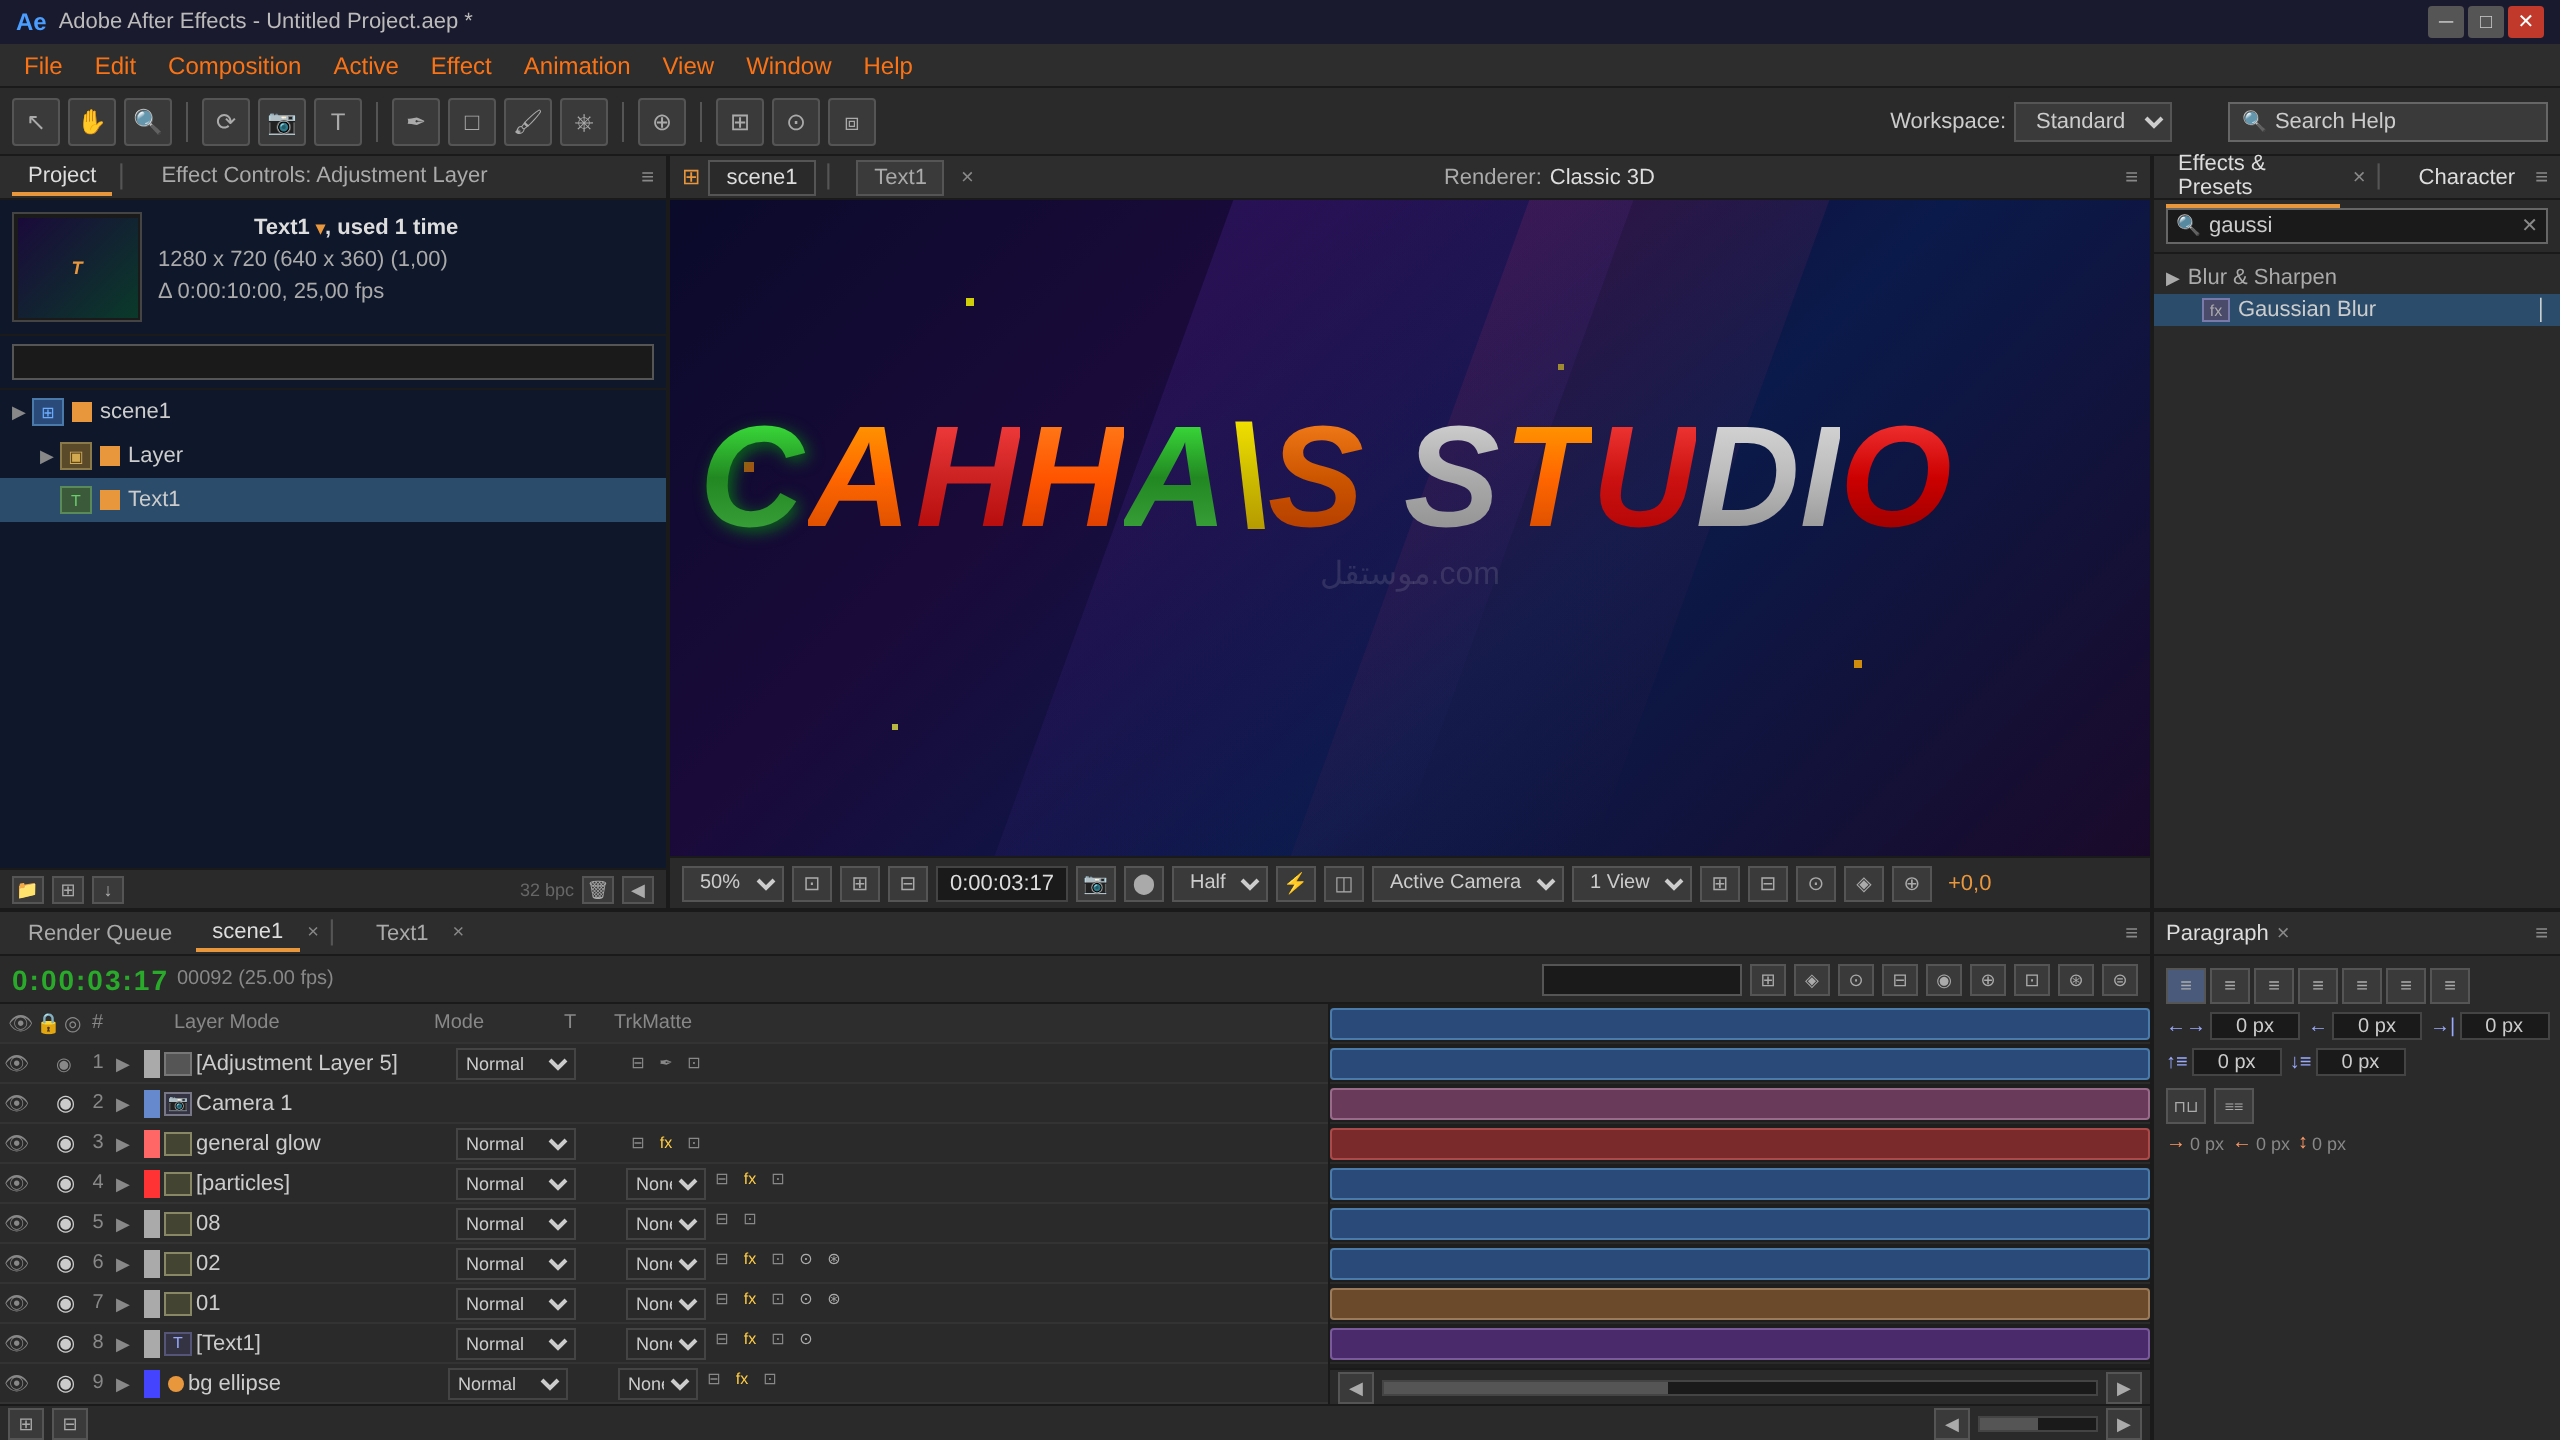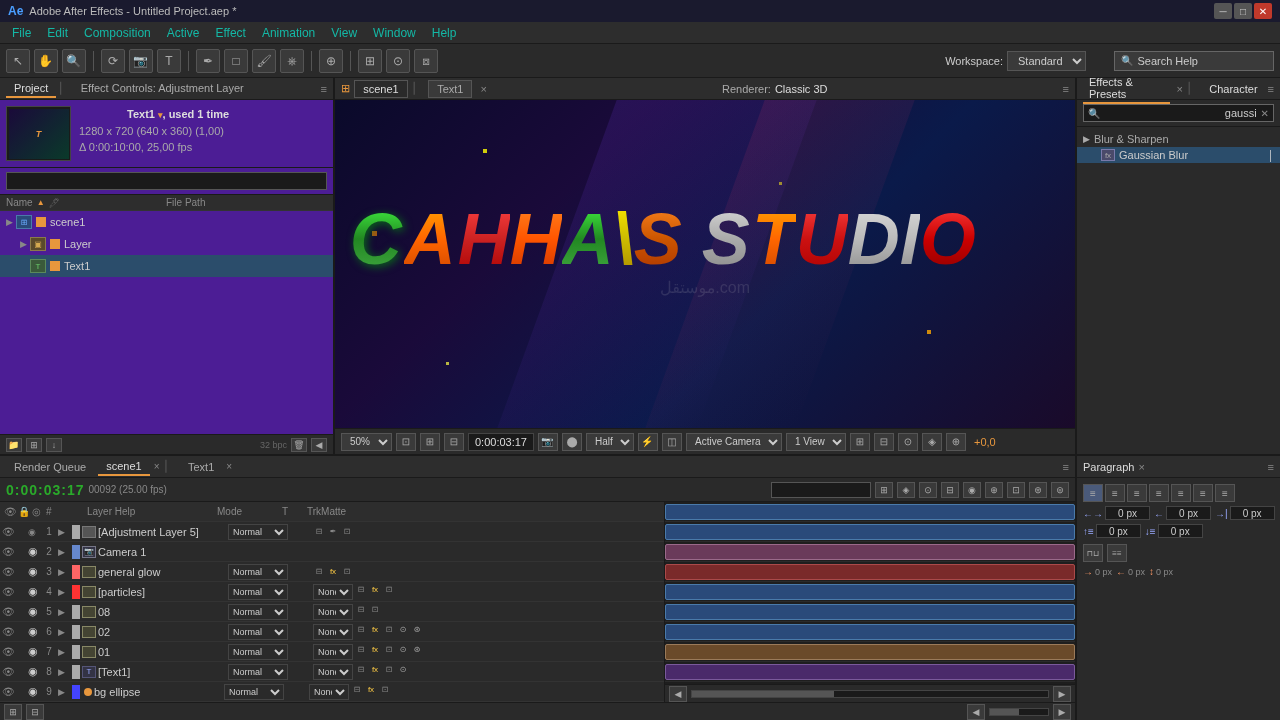--- a/index.html
+++ b/index.html
@@ -9,38 +9,38 @@
     #titlebar { height: 22px; background: #1a1a2e; display: flex; align-items: center; padding: 0 8px; justify-content: space-between; }
     #titlebar-left { display: flex; align-items: center; gap: 6px; font-size: 11px; color: #bbb; }
     #titlebar-right { display: flex; gap: 2px; }
     .title-btn { width: 18px; height: 16px; display: flex; align-items: center; justify-content: center; font-size: 10px; cursor: pointer; }
     .title-btn.close { background: #c0392b; color: white; border-radius: 2px; }
     .title-btn.min { background: #555; color: #ccc; border-radius: 2px; }
     .title-btn.max { background: #555; color: #ccc; border-radius: 2px; }
 
     
     #menubar { height: 22px; background: #2d2d2d; display: flex; align-items: center; padding: 0 4px; border-bottom: 1px solid #1a1a1a; }
-    .menu-item { padding: 2px 8px; font-size: 12px; color: #14b8a6; cursor: pointer; }
+    .menu-item { padding: 2px 8px; font-size: 12px; color: #f97316; cursor: pointer; }
 
     
     #toolbar { height: 34px; background: #2a2a2a; display: flex; align-items: center; padding: 0 6px; border-bottom: 1px solid #1a1a1a; gap: 4px; }
     .tool-btn { width: 24px; height: 24px; background: #3a3a3a; border: 1px solid #555; border-radius: 2px; display: flex; align-items: center; justify-content: center; cursor: pointer; font-size: 12px; color: #aaa; }
     .tool-separator { width: 1px; height: 20px; background: #555; margin: 0 3px; }
     .workspace-area { margin-left: auto; display: flex; align-items: center; gap: 4px; font-size: 11px; color: #ccc; }
     .workspace-select { background: #3a3a3a; border: 1px solid #555; color: #ccc; padding: 2px 6px; font-size: 11px; height: 20px; cursor: pointer; }
     .search-help-box { display: flex; align-items: center; background: #3a3a3a; border: 1px solid #666; height: 20px; padding: 0 6px; gap: 4px; width: 160px; }
     .search-help-box input { background: transparent; border: none; outline: none; color: #ccc; font-size: 11px; width: 120px; }
 
     
     #main { display: flex; flex-direction: column; height: calc(720px - 78px); }
     #upper { display: flex; height: 420px; }
     #lower { display: flex; flex: 1; border-top: 2px solid #1a1a1a; }
 
     
-    #project-panel { width: 335px; background: #4c1d95; border-right: 2px solid #1a1a1a; display: flex; flex-direction: column; }
+    #project-panel { width: 335px; background: #0f172a; border-right: 2px solid #1a1a1a; display: flex; flex-direction: column; }
     .panel-header { height: 22px; background: #2d2d2d; display: flex; align-items: center; padding: 0 6px; border-bottom: 1px solid #1a1a1a; gap: 4px; }
     .panel-tab { padding: 2px 8px; font-size: 11px; color: #aaa; cursor: pointer; border-bottom: 2px solid transparent; }
     .panel-tab.active { color: #ddd; border-bottom-color: #e8973d; }
     .panel-close { margin-left: auto; cursor: pointer; color: #888; font-size: 11px; }
     
     #project-info { padding: 6px; border-bottom: 1px solid #1a1a1a; display: flex; gap: 8px; }
     .project-thumb { width: 65px; height: 55px; background: #1a1a1a; border: 1px solid #444; flex-shrink: 0; display: flex; align-items: center; justify-content: center; }
     .project-details { font-size: 11px; color: #aaa; line-height: 16px; }
     .project-details .name { color: #ddd; font-weight: bold; margin-left: 48px; }
     
@@ -85,21 +85,21 @@
     .timecode { font-size: 11px; color: #ddd; padding: 0 6px; background: #1a1a1a; height: 18px; display: flex; align-items: center; border: 1px solid #444; }
     .plus-offset { font-size: 11px; color: #e8973d; padding: 0 4px; }
 
     
     #effects-panel { width: 205px; background: #2a2a2a; border-left: 2px solid #1a1a1a; display: flex; flex-direction: column; }
     .effects-header { height: 22px; background: #2d2d2d; display: flex; align-items: center; padding: 0 6px; border-bottom: 1px solid #1a1a1a; gap: 4px; font-size: 11px; }
     .effects-tab { color: #ddd; cursor: pointer; padding: 2px 6px; }
     .effects-tab.active { border-bottom: 2px solid #e8973d; }
     .effects-search { padding: 4px 6px; border-bottom: 1px solid #1a1a1a; }
     .effects-search-box { background: #1a1a1a; border: 1px solid #666; height: 18px; width: 100%; display: flex; align-items: center; padding: 0 4px; gap: 4px; }
-    .effects-search-box input { background: transparent; border: none; outline: none; color: #ccc; font-size: 11px; flex: 1; text-align: right; }
+    .effects-search-box input { background: transparent; border: none; outline: none; color: #ccc; font-size: 11px; flex: 1; }
     .effects-list { flex: 1; overflow-y: auto; padding: 4px 0; }
     .effects-category { padding: 2px 6px; font-size: 11px; color: #aaa; display: flex; align-items: center; gap: 4px; cursor: pointer; }
     .effects-sub-item { padding: 2px 6px 2px 24px; font-size: 11px; color: #ccc; display: flex; align-items: center; gap: 4px; cursor: pointer; }
     .effects-sub-item.highlighted { background: #2b4d6b; }
     .fx-icon { width: 14px; height: 12px; background: #4a4a6a; border: 1px solid #7a7aaa; font-size: 8px; display: flex; align-items: center; justify-content: center; color: #aaa; }
 
     
     #timeline-panel { flex: 1; background: #2a2a2a; display: flex; flex-direction: column; }
     .timeline-header { height: 22px; background: #2d2d2d; display: flex; align-items: center; padding: 0 6px; border-bottom: 1px solid #1a1a1a; gap: 4px; }
     .timeline-tab { padding: 2px 8px; font-size: 11px; color: #aaa; cursor: pointer; background: #2d2d2d; }
@@ -232,30 +232,20 @@
           <div class="name">Text1 <span style="color:#e8973d;font-size:9px;">▾</span>, used 1 time</div>
           <div>1280 x 720  (640 x 360) (1,00)</div>
           <div>Δ 0:00:10:00, 25,00 fps</div>
         </div>
       </div>
       <div id="project-search">
         <div class="search-box-small">
           <input type="text" placeholder="" style="">
         </div>
       </div>
-      <div class="project-cols">
-        <div class="proj-col name-col">
-          <span>Name</span>
-          <span style="color:#e8973d;font-size:8px;">▲</span>
-          <span style="font-size:9px;color:#666;">🖊</span>
-        </div>
-        <div class="proj-col path-col">
-          <span>File Path</span>
-        </div>
-      </div>
       <div class="project-list">
         <div class="proj-item">
           <span class="expand-arrow">▶</span>
           <div class="item-icon comp" style="display:flex;align-items:center;justify-content:center;">
             <span style="color:#6aacff;font-size:8px;">⊞</span>
           </div>
           <div class="item-dot"></div>
           <span class="item-label">scene1</span>
         </div>
         <div class="proj-item" style="padding-left:20px;">
@@ -437,21 +427,21 @@
       </div>
       <div class="timeline-main">
 
         <div class="layer-list">
           <div class="layer-header-row">
             <span style="width:14px;">👁</span>
             <span style="width:14px;">🔒</span>
             <span style="width:14px;">◎</span>
             <span style="width:25px;">#</span>
             <span style="width:16px;"></span>
-            <span style="width:130px;">Layer Help</span>
+            <span style="width:130px;">Layer Mode</span>
             <span style="width:65px;">Mode</span>
             <span style="width:25px;">T</span>
             <span style="width:40px;">TrkMatte</span>
             <span style="flex:1;"></span>
           </div>
 
           <div class="layer-row">
             <span class="layer-eye">👁</span>
             <span style="width:12px;font-size:9px;color:#888;"></span>
             <span style="width:12px;font-size:9px;color:#888;">◉</span>

